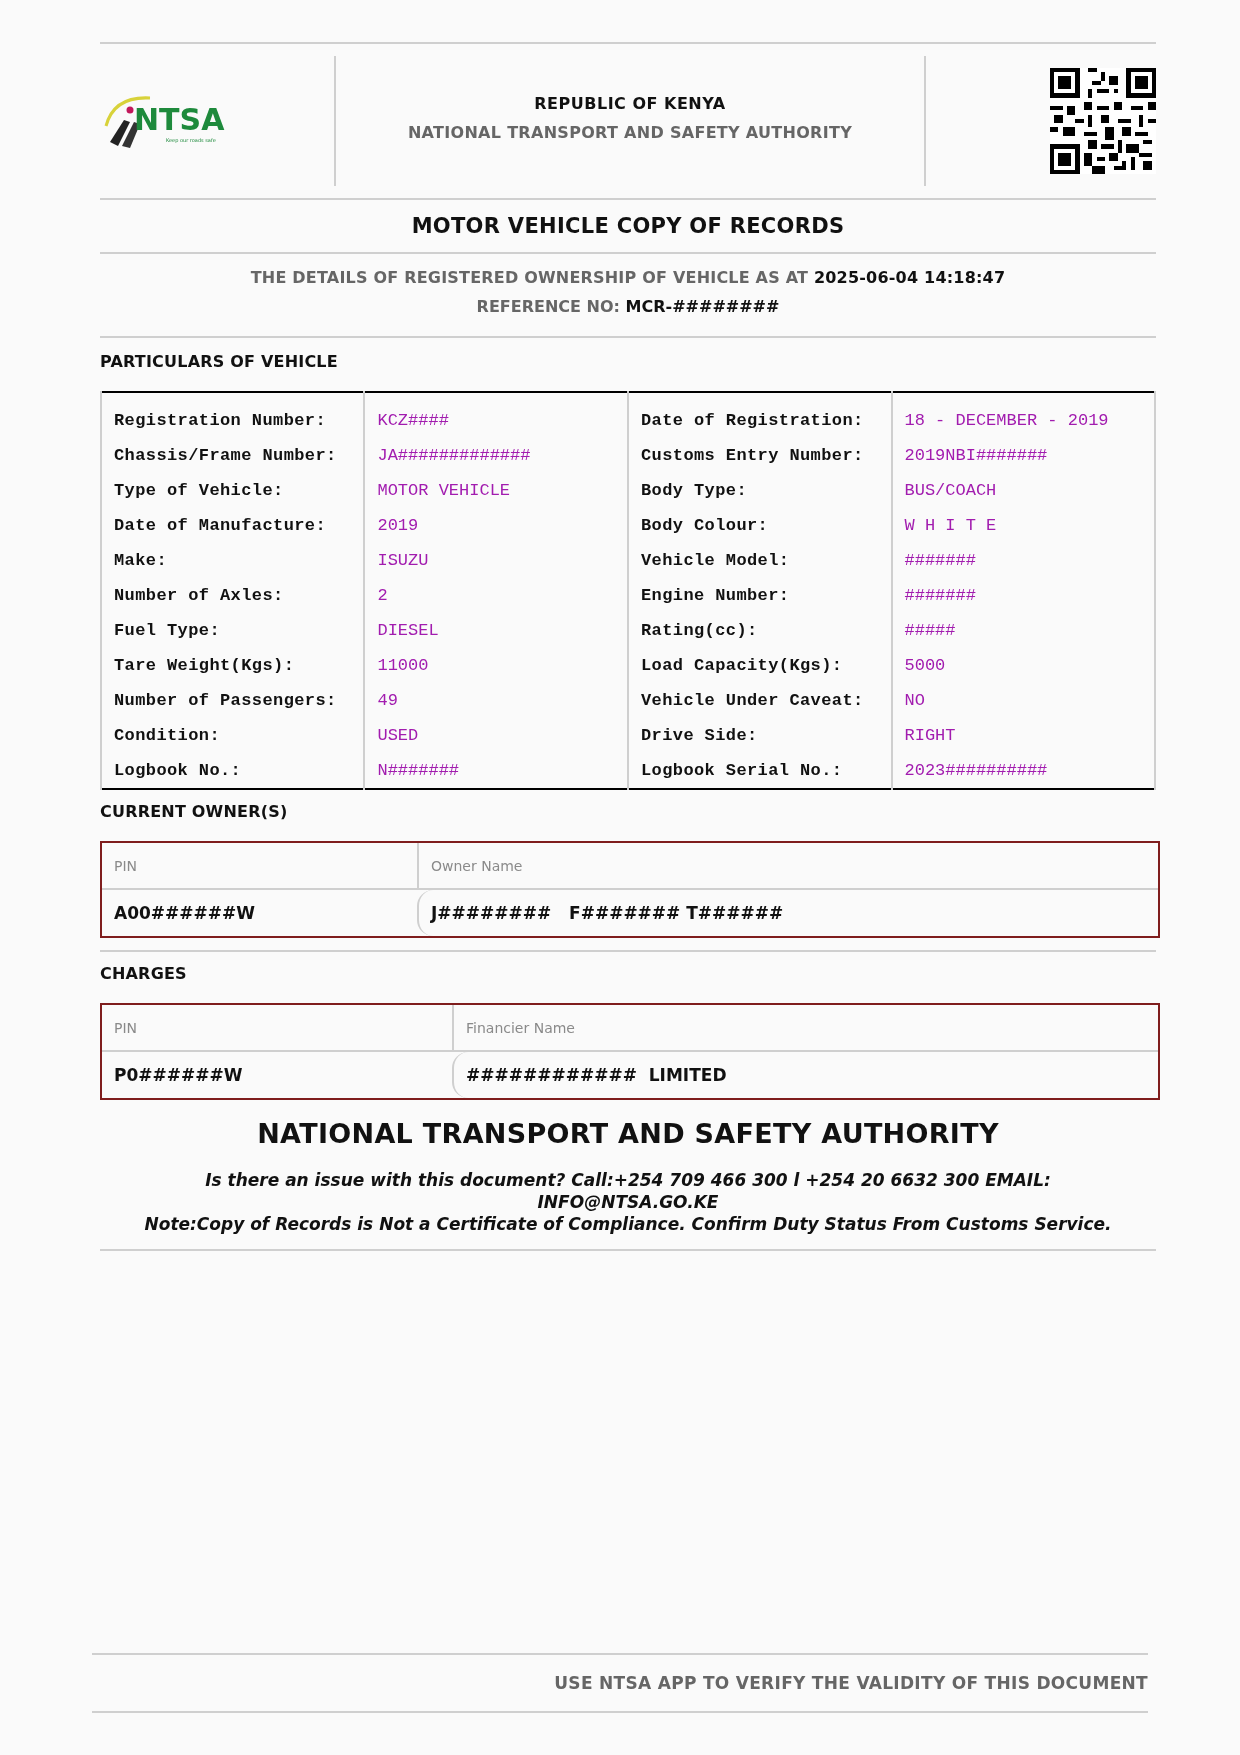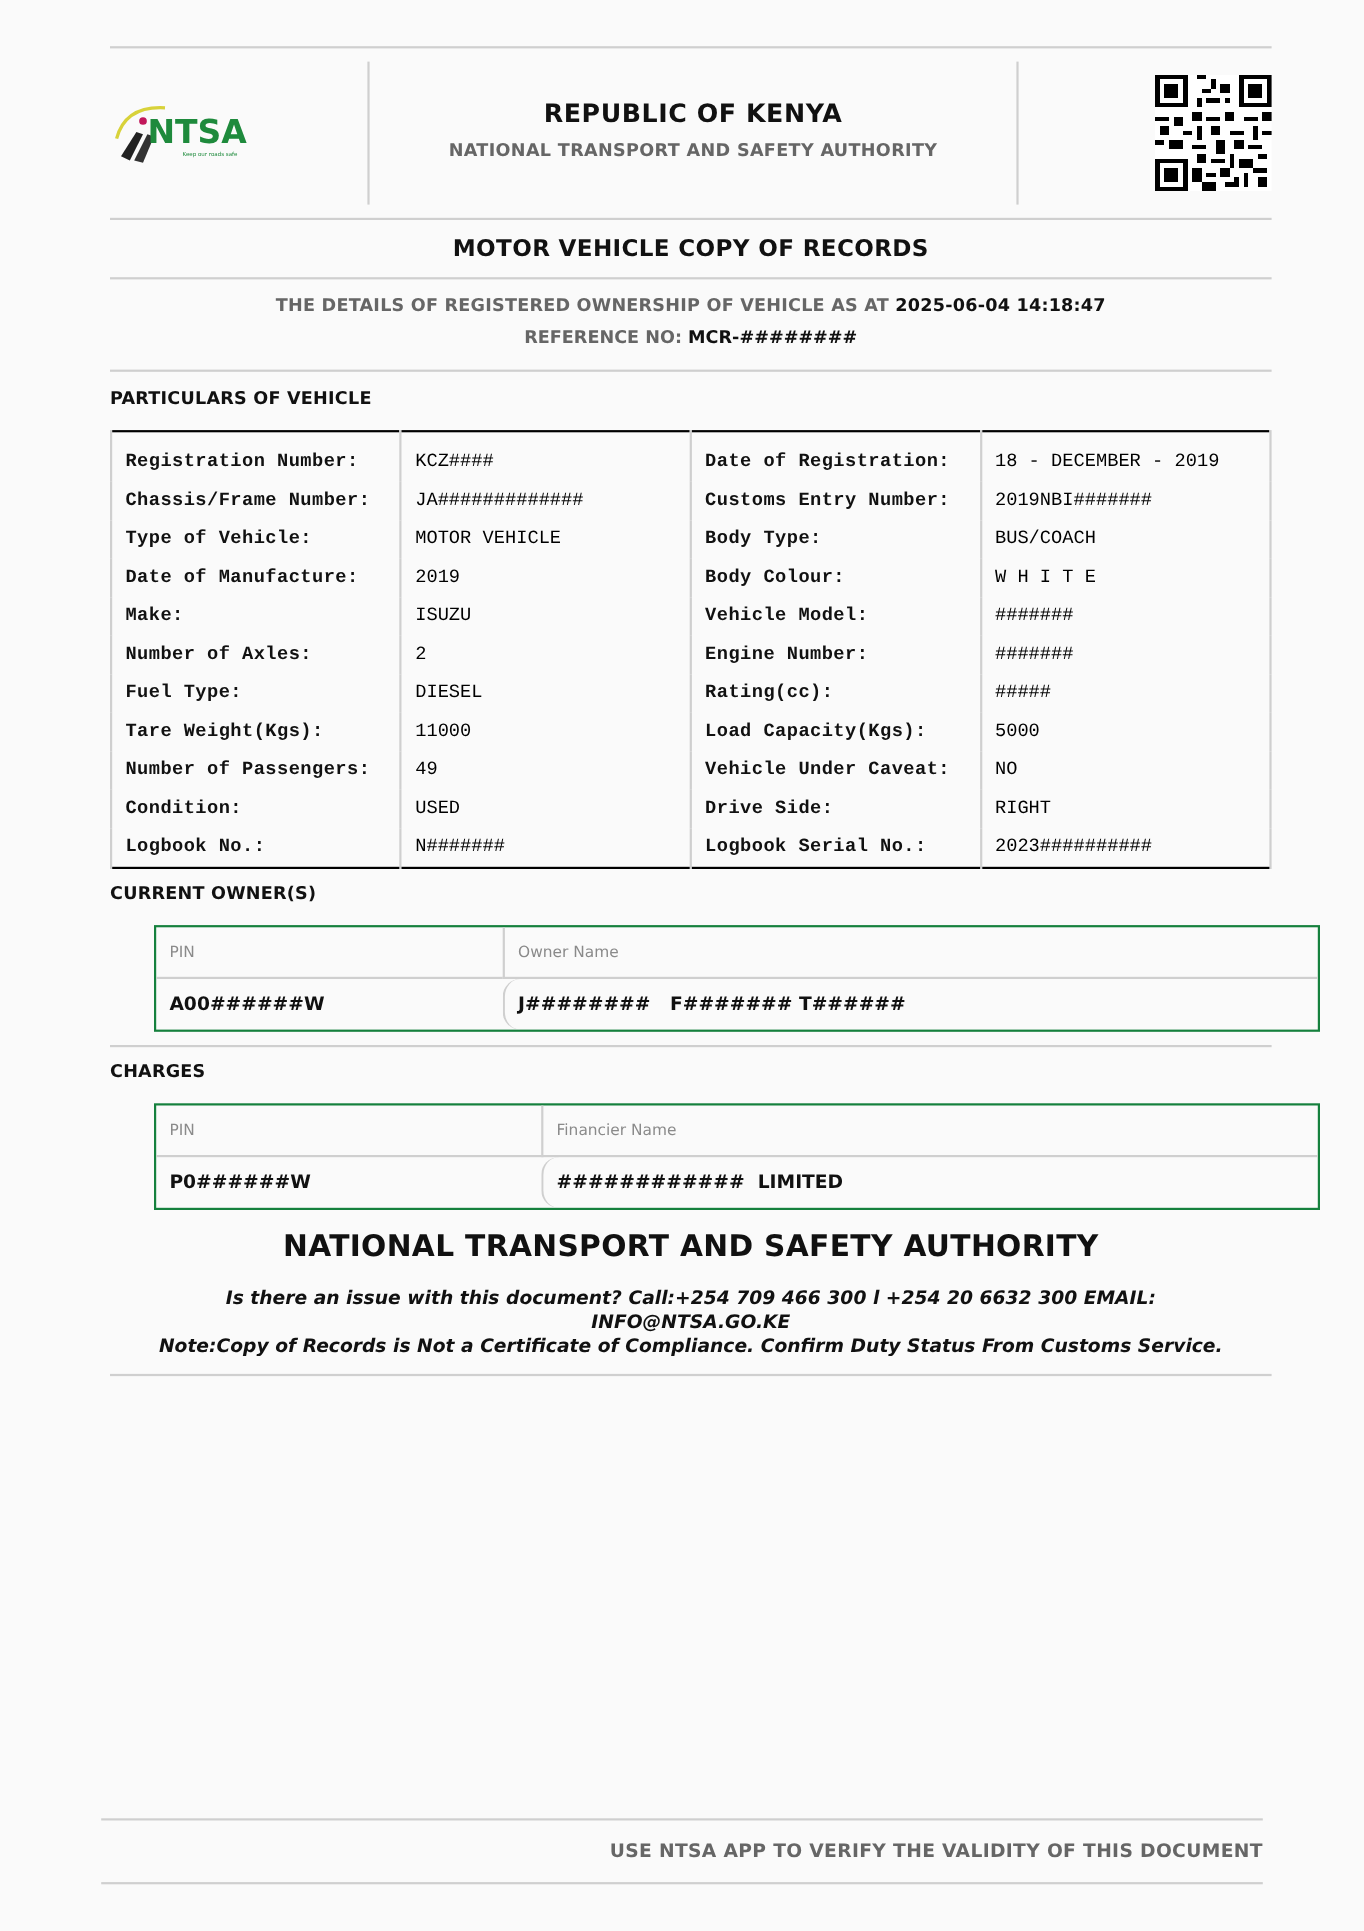--- a/index.html
+++ b/index.html
@@ -7,35 +7,35 @@
     width: 1240px; height: 1755px; background: #fafafa;
     font-family: "DejaVu Sans", sans-serif; color: #111;
     position: relative; overflow: hidden;
   }
   .page { position: absolute; left: 100px; top: 42px; width: 1056px; }
   .hr { height: 0; border-top: 2px solid #cfcfcf; width: 100%; }
   .header { display: flex; height: 154px; align-items: stretch; }
   .logo-cell { width: 234px; display: flex; align-items: center; }
   .vsep { width: 0; border-left: 2px solid #cfcfcf; margin: 12px 0 12px 0; }
   .title-cell { flex: 1; display: flex; flex-direction: column; align-items: center; justify-content: center; }
-  .title-cell .t1 { font-size: 23px; font-weight: bold; letter-spacing: 0.5px; margin-top: -6px; }
+  .title-cell .t1 { font-size: 16px; font-weight: bold; letter-spacing: 0.5px; margin-top: -6px; }
   .title-cell .t2 { font-size: 16px; font-weight: bold; color: #666; margin-top: 10px; letter-spacing: 0.3px; }
   .qr-cell { width: 230px; display: flex; justify-content: flex-end; align-items: center; }
   .doc-title { text-align: center; font-size: 21px; font-weight: bold; height: 52px; line-height: 52px; letter-spacing: 0.3px; }
   .asat { text-align: center; font-size: 16px; font-weight: bold; color: #666; margin-top: 14px; letter-spacing: 0.2px; }
   .asat b { color: #111; }
   .ref { text-align: center; font-size: 16px; font-weight: bold; color: #666; margin-top: 10px; margin-bottom: 20px; }
   .ref b { color: #111; }
   .section-label { font-size: 16px; font-weight: bold; margin: 14px 0 20px 0; letter-spacing: 0.2px; }
   table.part { width: 100%; border-collapse: collapse; border: 2px solid #000000; font-family: Liberation Mono, monospace; }
   table.part td { border-left: 2px solid #cfcfcf; border-right: 2px solid #cfcfcf; padding: 0 12px; height: 35px; font-size: 17px; vertical-align: middle; }
   table.part td.lab { font-weight: bold; width: 238px; letter-spacing: 0.4px; }
-  table.part td.val { width: 238px; color: #000000; }
+  table.part td.val { width: 238px; color: #a21caf; }
   table.part tr:first-child td { padding-top: 10px; }
-  .grid2 { width: 100%; border: 2px solid #15803d; display: grid; margin-left: 40px; }
+  .grid2 { width: 100%; border: 2px solid #7f1d1d; display: grid; }
   .grid2 .h { font-size: 14px; color: #8a8a8a; height: 45px; display: flex; align-items: center; padding-left: 12px; border-bottom: 2px solid #cfcfcf; }
   .grid2 .d { font-size: 17px; font-weight: bold; height: 46px; display: flex; align-items: center; padding-left: 12px; border-radius: 16px; }
   .grid2 .bl { border-left: 2px solid #cfcfcf; }
   .footer-title { text-align: center; font-size: 27px; font-weight: bold; margin-top: 18px; letter-spacing: 0.3px; }
   .footer-note { text-align: center; font-size: 17px; font-weight: bold; font-style: italic; line-height: 22px; margin-top: 20px; margin-bottom: 14px; }
   .bottom { position: absolute; left: 92px; top: 1653px; width: 1056px; }
   .bottom .txt { text-align: right; font-size: 17px; font-weight: bold; color: #666; height: 56px; line-height: 56px; letter-spacing: 0.3px; }
 </style>
 </head>
 <body>

